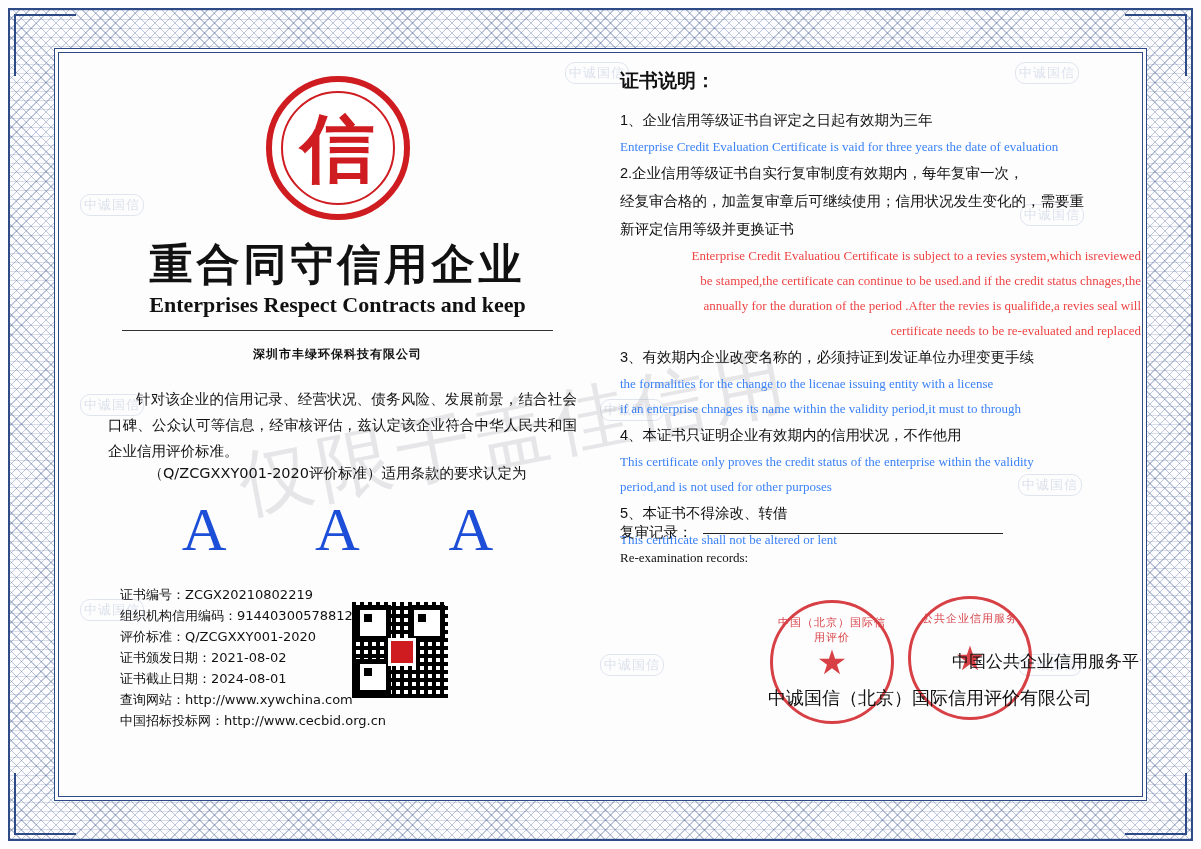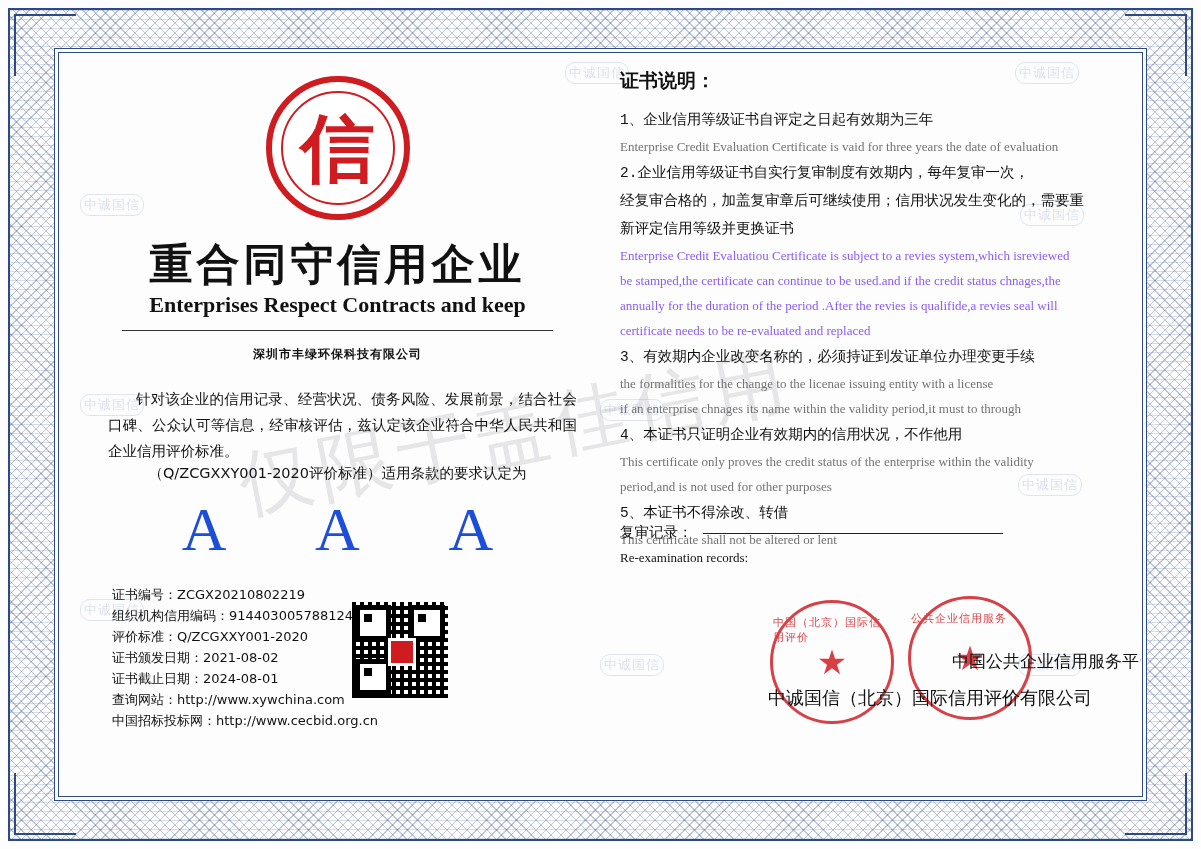--- a/index.html
+++ b/index.html
@@ -103,21 +103,21 @@
     position:absolute;left:0;right:0;top:410px;
     font-size:14.5px;color:#111;
     font-family:"DejaVu Sans", sans-serif;
   }
   .grade{
     position:absolute;left:0;right:0;top:440px;
     font-size:62px;color:#1d4ed8;letter-spacing:40px;
     text-indent:40px;font-family:"Liberation Serif", serif;
   }
   .info{
-    position:absolute;left:52px;top:530px;
+    position:absolute;left:60px;top:530px;
     font-size:13px;line-height:21px;color:#111;text-align:left;
     font-family:"DejaVu Sans", sans-serif;
   }
   .qr{
     position:absolute;left:292px;top:548px;width:96px;height:96px;
     background:
       repeating-linear-gradient(0deg,#000 0 4px, #fff 4px 8px),
       repeating-linear-gradient(90deg,#000 0 4px, #fff 4px 8px);
     background-blend-mode:multiply;
   }
@@ -130,44 +130,44 @@
   .right{
     position:absolute;left:560px;top:14px;right:0;bottom:0;
     text-align:left;color:#111;
   }
   .r-title{
     font-size:19px;font-weight:bold;margin-bottom:12px;
     font-family:"DejaVu Sans", sans-serif;
   }
   .r-cn{
     font-size:14.5px;line-height:28px;
-    font-family:Liberation Mono, monospace;
+    font-family:Liberation Sans, sans-serif;
   }
   .r-en{
-    font-size:13px;line-height:25px;color:#737373;
+    font-size:13px;line-height:25px;color:#3b82f6;
     font-family:"Liberation Serif", serif;
   }
-  .faded{color:#8b5cf6;}
+  .faded{color:#ef4444;text-align:right;}
   .rex{
     position:absolute;left:0;top:455px;width:480px;
   }
   .rex-cn{font-size:14.5px;font-family:"DejaVu Sans", sans-serif;display:inline-block;text-align:right;}
   .rex-line{display:inline-block;width:300px;border-bottom:1px solid #222;margin-left:6px;vertical-align:3px;}
   .rex-en{font-size:13px;margin-top:8px;font-family:"Liberation Serif", serif;}
 
   .stamp{
     position:absolute;width:118px;height:118px;border-radius:50%;
     border:3px solid #d2282d;color:#d2282d;opacity:.88;
   }
   .stamp .star{
     position:absolute;left:50%;top:50%;transform:translate(-50%,-50%);
     font-size:34px;color:#d2282d;line-height:1;
   }
   .stamp .arc{
-    position:absolute;left:0;right:0;top:12px;
+    position:absolute;left:0;right:0;top:12px;text-align:center;
     font-size:11px;letter-spacing:1px;font-family:"DejaVu Sans", sans-serif;
   }
   .stamp1{left:150px;top:532px;}
   .stamp2{left:288px;top:528px;}
   .issuer1{
     position:absolute;left:96px;top:582px;width:440px;text-align:right;
     font-size:17px;font-family:"DejaVu Sans", sans-serif;color:#111;
   }
   .issuer2{
     position:absolute;left:60px;top:618px;width:500px;text-align:center;

